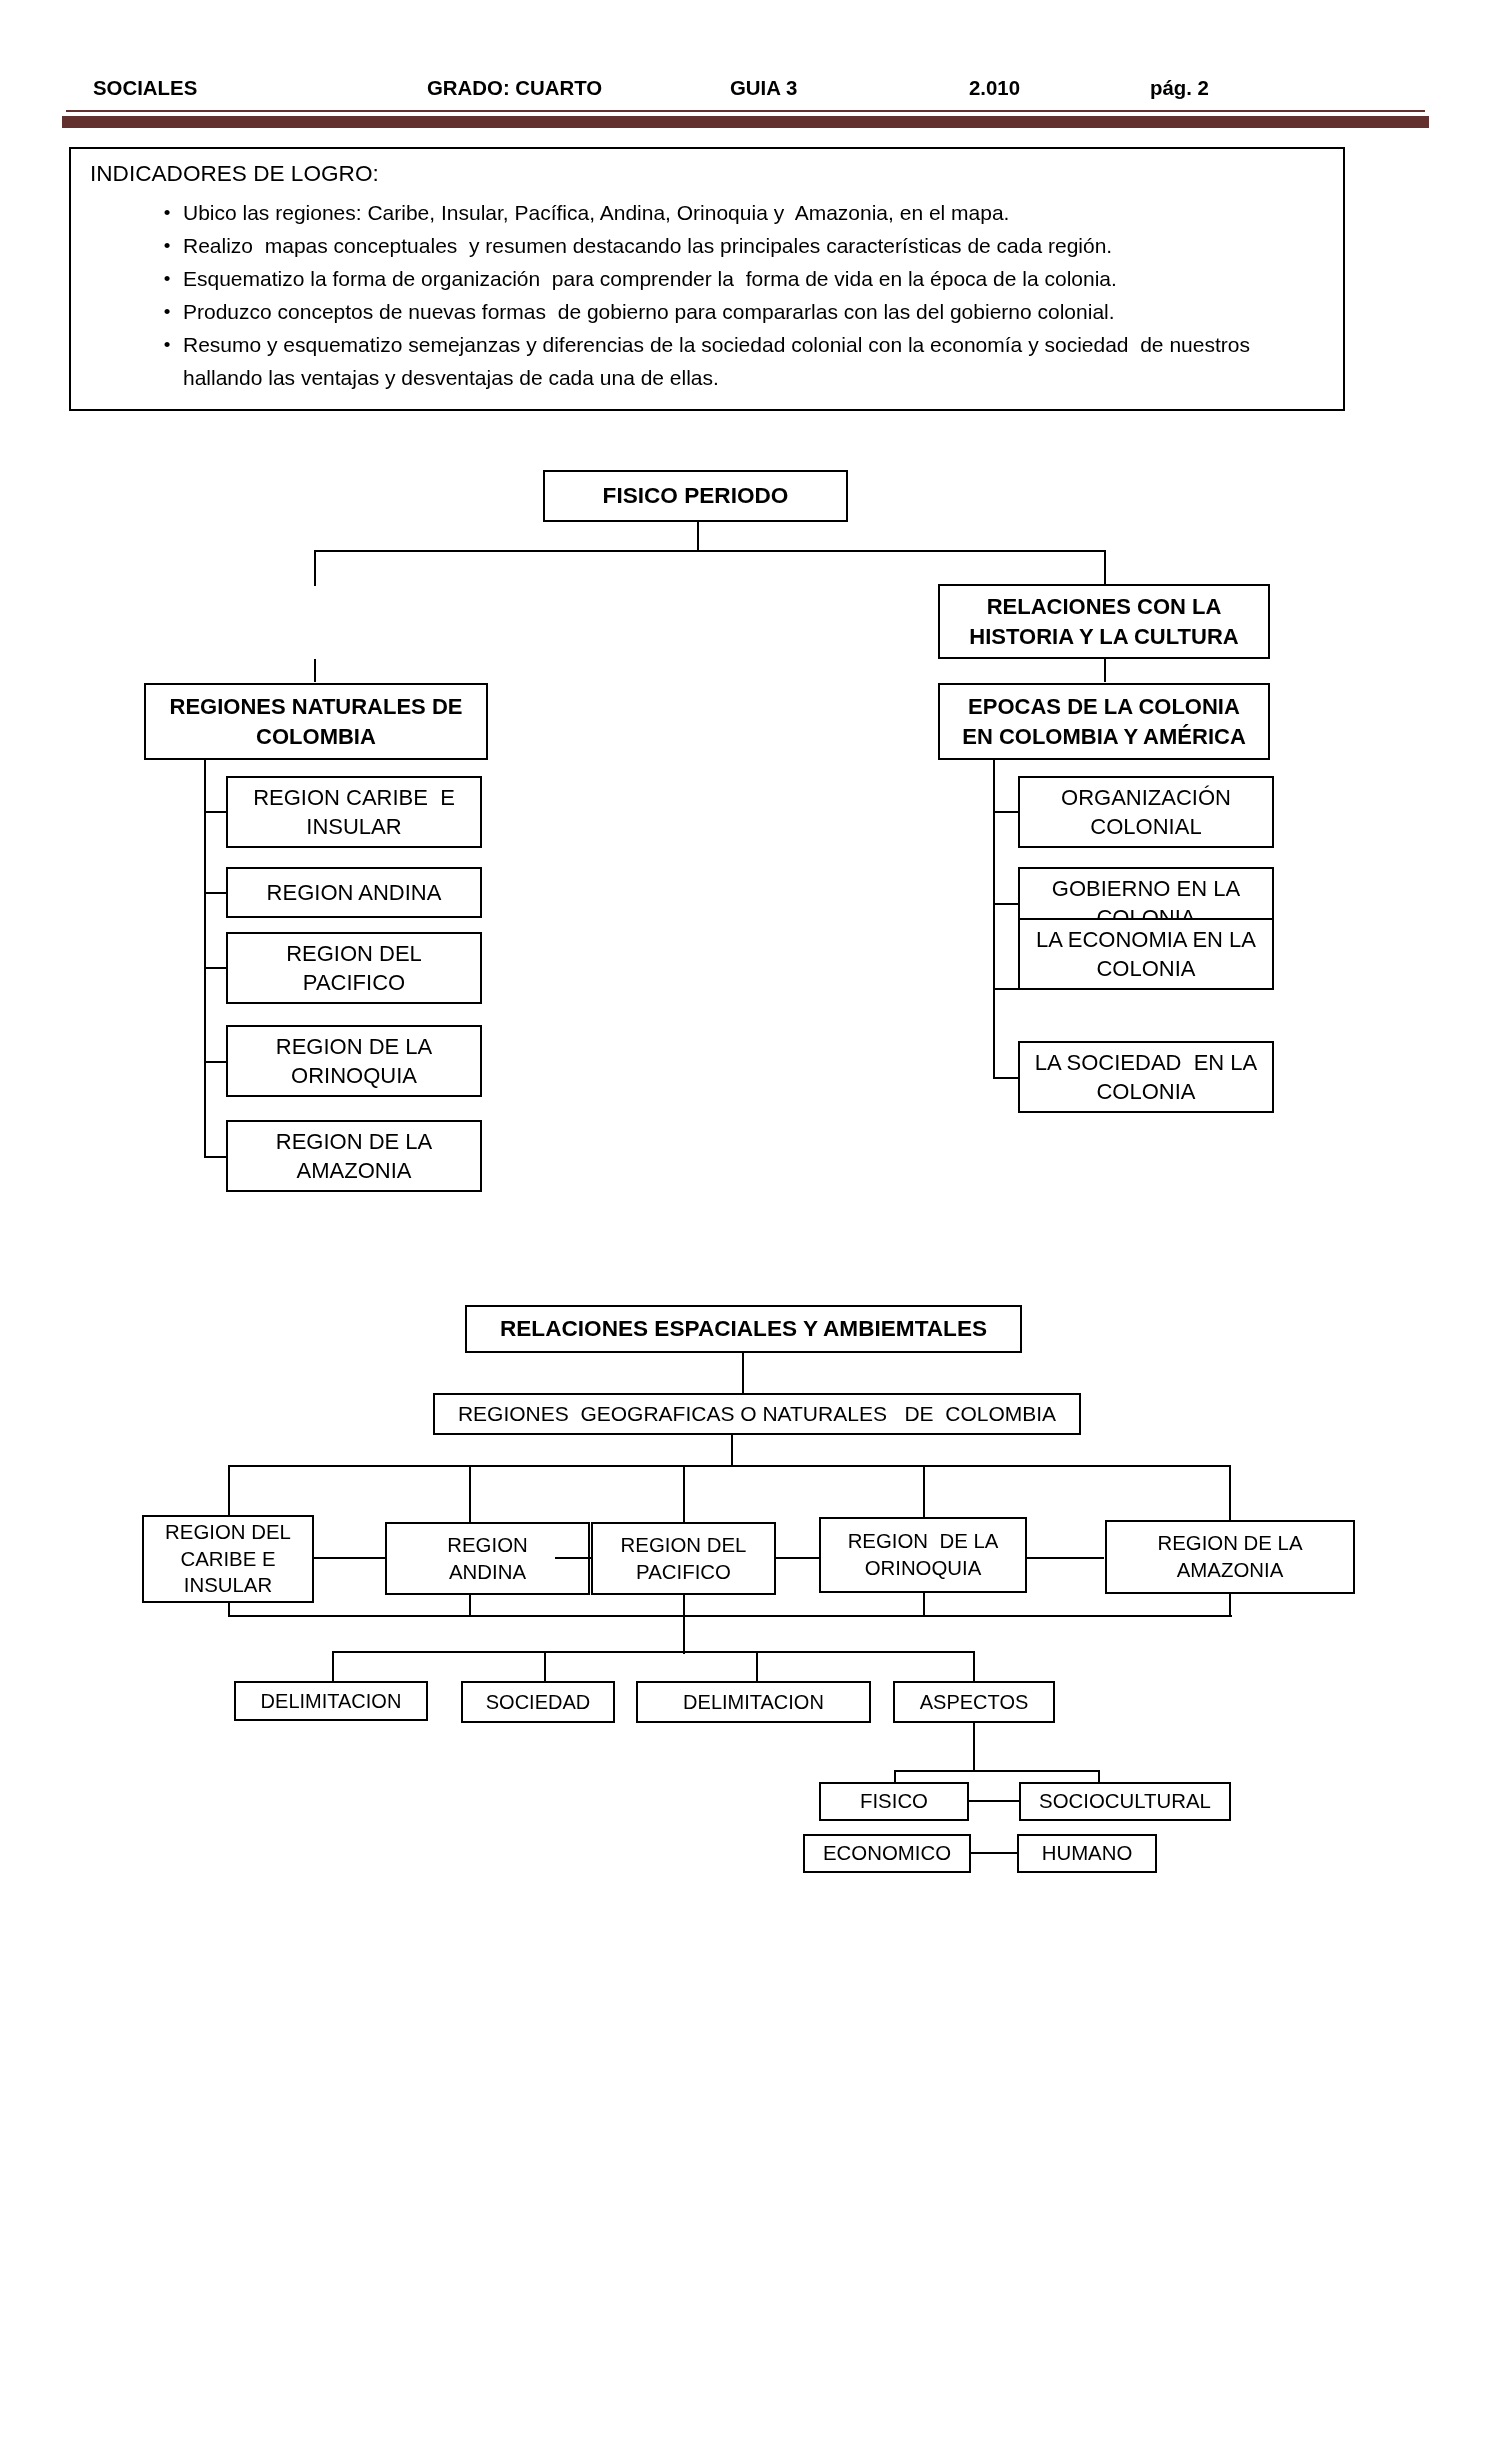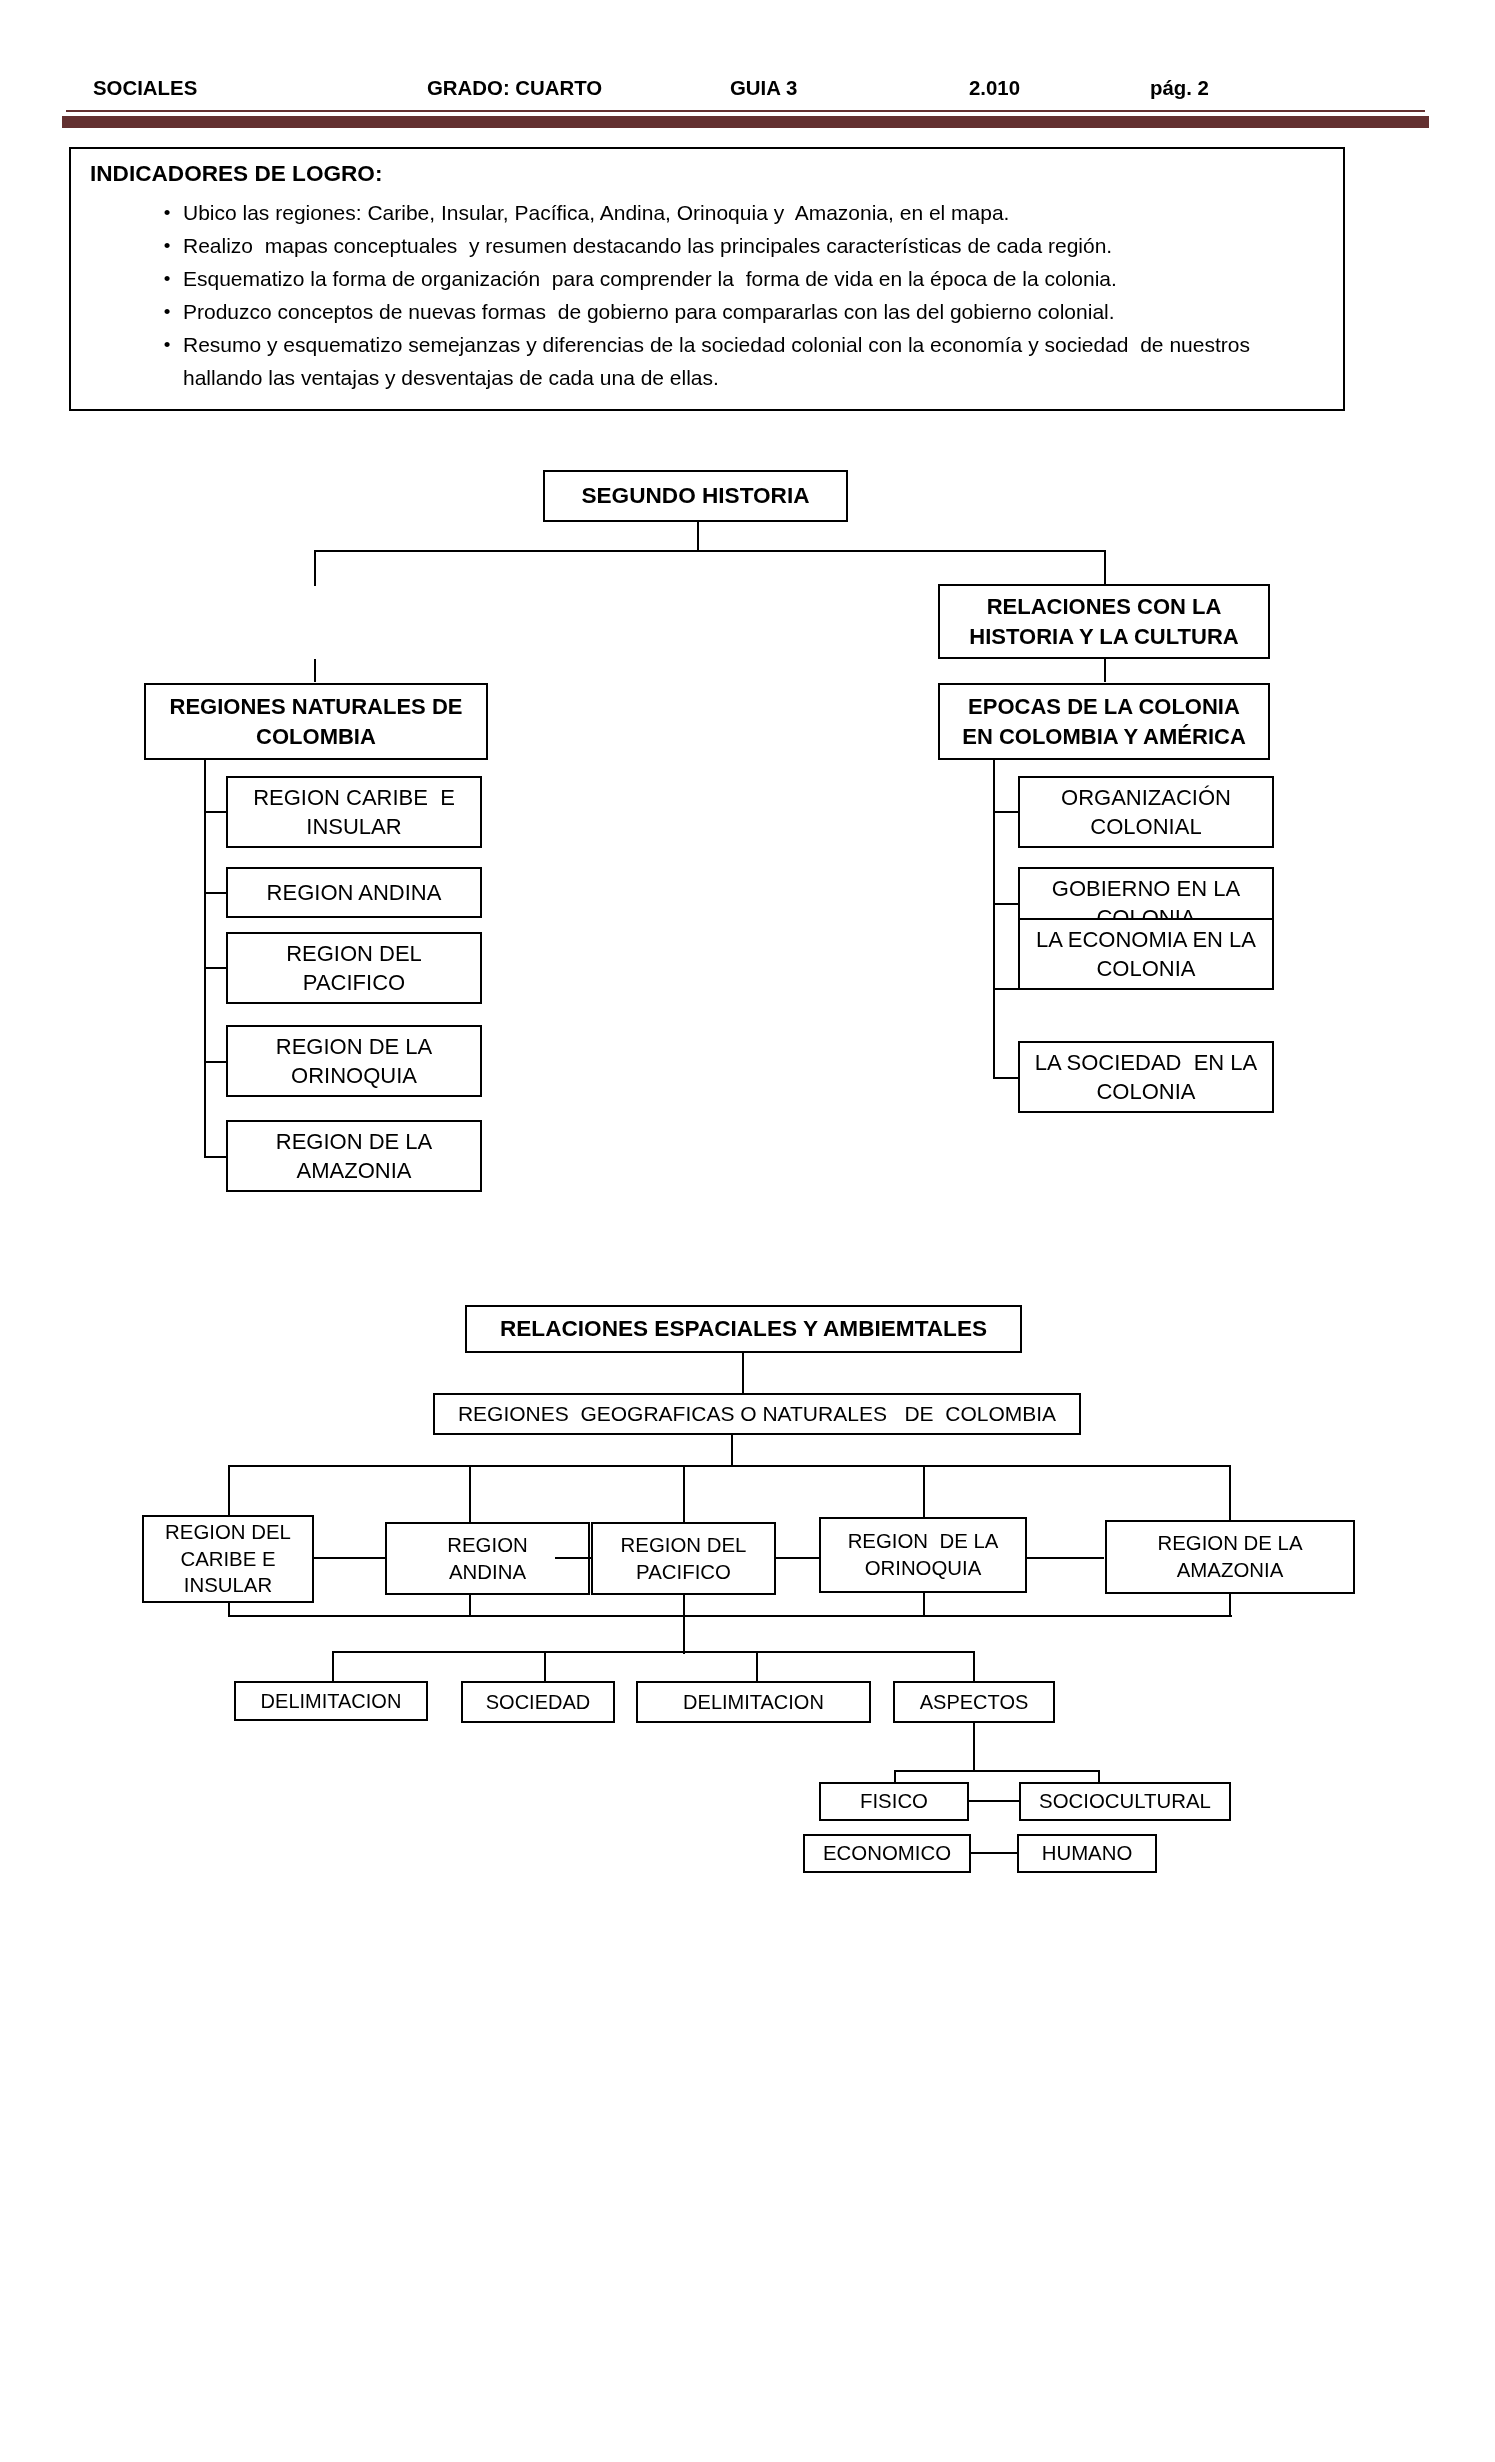--- a/index.html
+++ b/index.html
@@ -7,21 +7,21 @@
         font-family:"Liberation Sans","DejaVu Sans",sans-serif;color:#000;overflow:hidden;}
 
   
   .hdr-text{position:absolute;top:77px;font-size:20.4px;font-weight:bold;white-space:pre;}
   .rule-thin{position:absolute;left:66px;top:110px;width:1359px;height:2.2px;background:#633030;}
   .rule-thick{position:absolute;left:62px;top:116px;width:1367px;height:12.4px;background:#633030;}
 
   
   .indicadores{position:absolute;left:69px;top:147px;width:1276px;height:264px;
                border:2.2px solid #000;box-sizing:border-box;}
-  .ind-title{position:absolute;left:19px;top:11.7px;font-size:22.6px;font-weight:bold;white-space:pre-wrap;}
+  .ind-title{position:absolute;left:19px;top:11.7px;font-size:22.6px;font-weight:normal;white-space:pre-wrap;}
   .ind-list{position:absolute;left:80px;top:47px;width:1139px;margin:0;padding:0;list-style:none;}
   .ind-list li{display:flex;font-size:21px;line-height:33px;}
   .ind-bullet{flex:0 0 32px;text-align:center;font-size:19px;}
   .ind-text{flex:1 1 auto;white-space:pre-wrap;max-width:1073px;}
 
   
   .box{position:absolute;border:2.2px solid #000;box-sizing:border-box;background:#fff;
        display:flex;align-items:center;justify-content:center;text-align:center;
        white-space:pre-wrap;font-size:22px;line-height:1.32;padding:1.5px 4.4px;}
   .bold{font-weight:bold;}
@@ -62,21 +62,21 @@
           <span class="ind-bullet">•</span>
           <span class="ind-text">Produzco conceptos de nuevas formas  de gobierno para compararlas con las del gobierno colonial.</span>
         </li>
       <li>
           <span class="ind-bullet">•</span>
           <span class="ind-text">Resumo y esquematizo semejanzas y diferencias de la sociedad colonial con la economía y sociedad  de nuestros hallando las ventajas y desventajas de cada una de ellas.</span>
         </li>
     </ul>
   </div>
 
-  <div class="box bold" style="left:543px;top:470px;width:305px;height:52px;font-size:22.6px">SEGUNDO HISTORIA</div>
+  <div class="box bold" style="left:543px;top:470px;width:305px;height:52px;font-size:22.6px">FISICO PERIODO</div>
   <div class="vl" style="left:697px;top:522px;height:28.5px"></div>
   <div class="hl" style="left:314px;top:550px;width:792px"></div>
   <div class="vl" style="left:314px;top:550px;height:36px"></div>
   <div class="vl" style="left:1104px;top:550px;height:36px"></div>
 
   <div class="box bold" style="left:938px;top:584px;width:332px;height:75px">RELACIONES CON LA
 HISTORIA Y LA CULTURA</div>
 
   <div class="vl" style="left:314px;top:659px;height:23.4px"></div>
   <div class="vl" style="left:1104px;top:659px;height:23.4px"></div>

